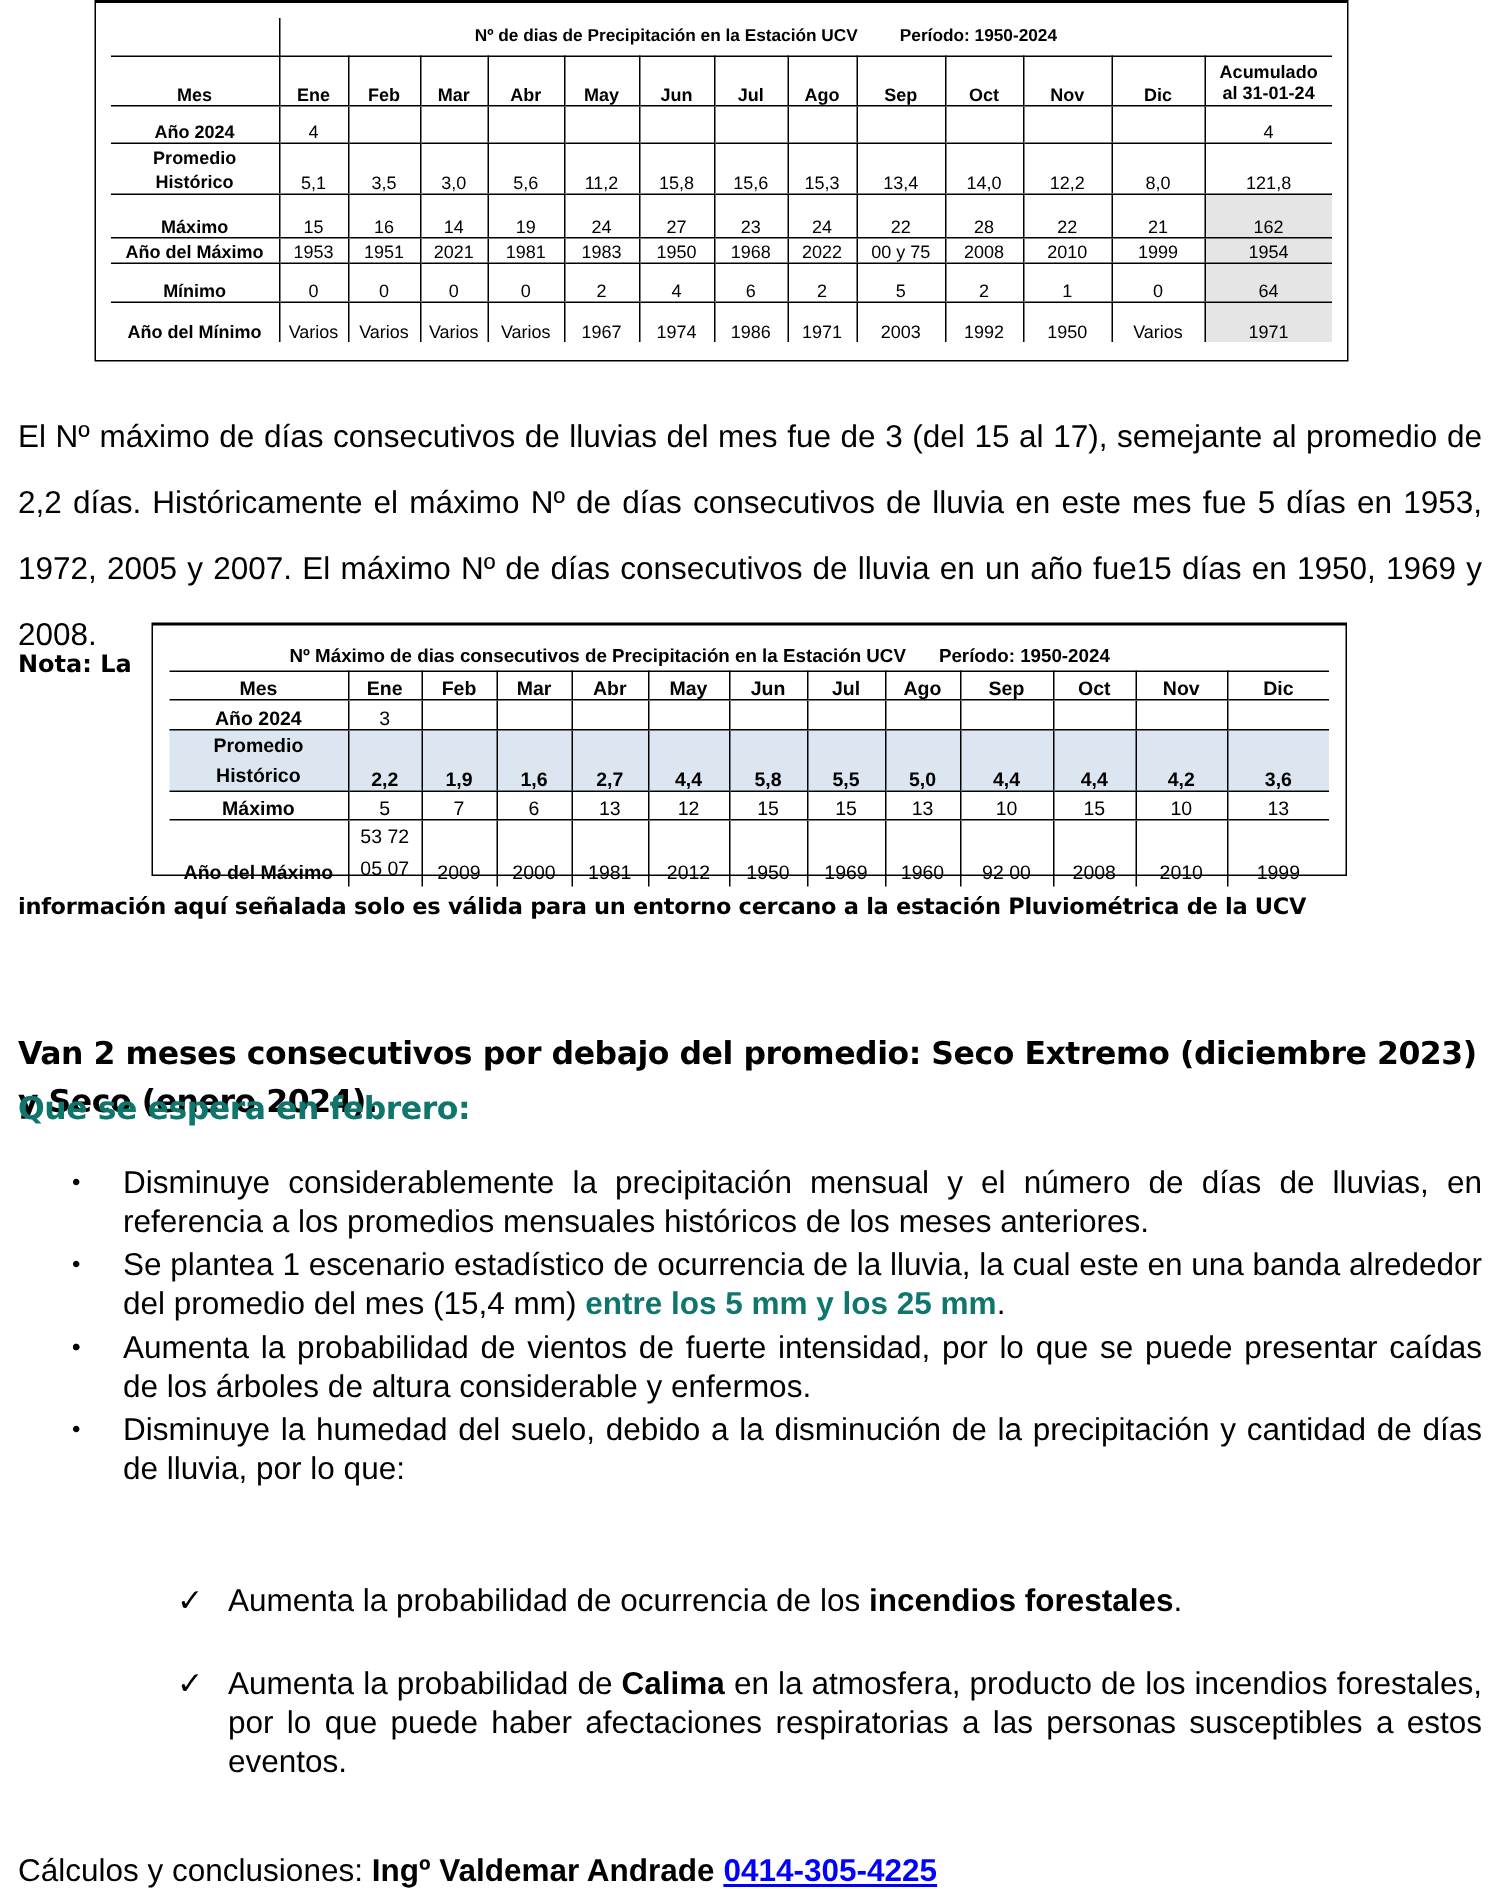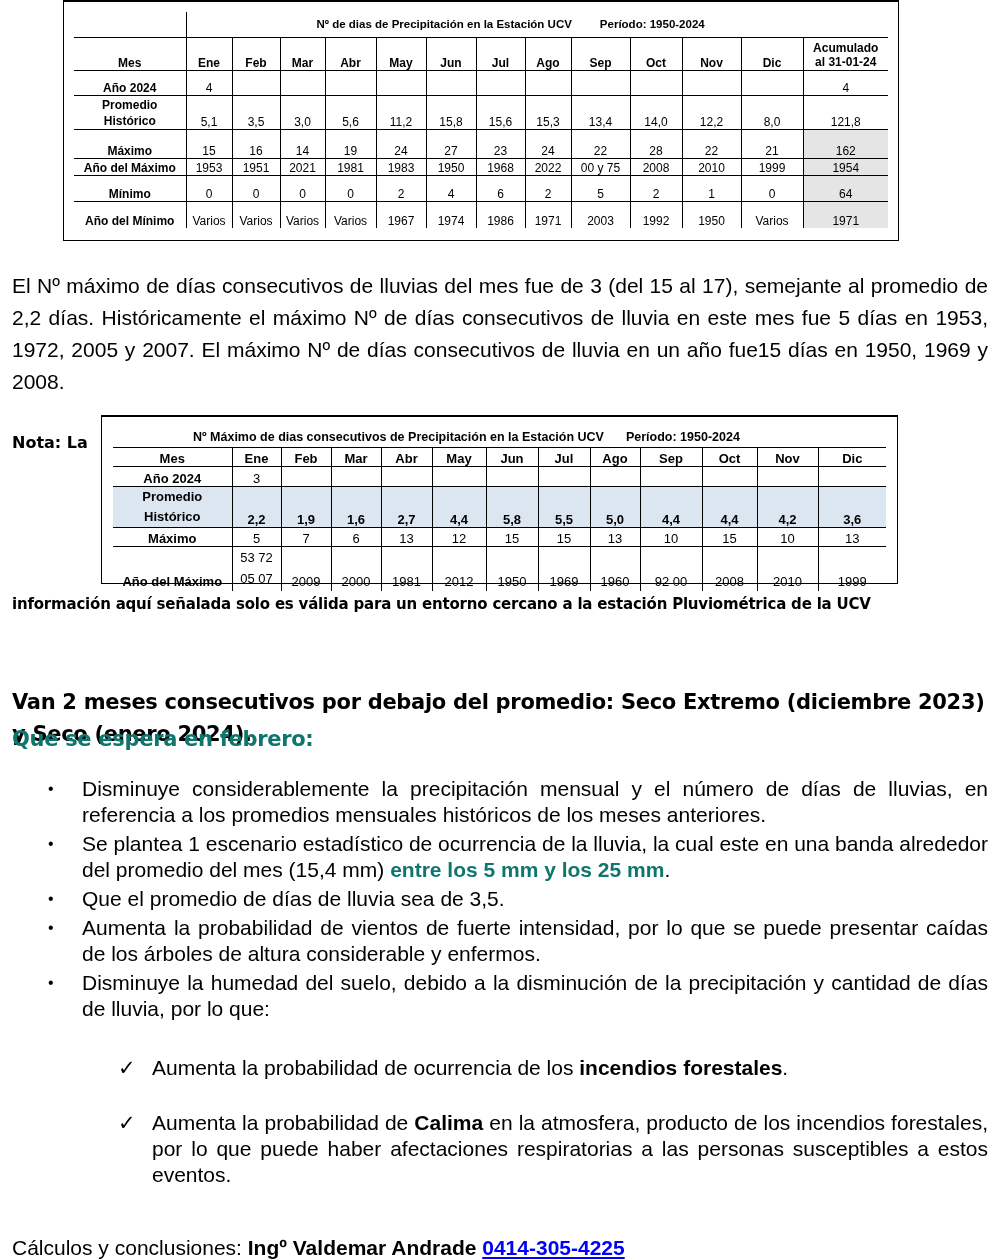--- a/index.html
+++ b/index.html
@@ -16,21 +16,21 @@
   #t1 .title td { font-weight:bold; font-size:11.5px; text-align:left; vertical-align:middle; }
   #t1 td.yel { background:#e5e5e5; }
   
   .box2 { left:101px; top:415px; width:797px; height:169px; border:1px solid #000; box-sizing:border-box; border-top:2px solid #000; }
   #t2 { left:113px; top:416px; font-size:13px; }
   #t2 td.v { border-left:1px solid #000; }
   #t2 tr.hb td { border-bottom:1px solid #000; }
   #t2 td.lbl { font-weight:bold; }
   #t2 tr.shade td.c { background:#dce6f1; font-weight:bold; }
   #t2 tr.shade td.lbl { background:#dce6f1; }
-  .p { font-size:21px; line-height:32px; text-align:justify; }
+  .p { font-size:21px; line-height:44px; text-align:justify; }
   .nota { font-weight:bold; font-size:16px; font-family:"DejaVu Sans", sans-serif;text-align:center; }
   .info { font-weight:bold; font-size:15px; font-family:"DejaVu Sans", sans-serif; letter-spacing:-0.2px; }
   .h2 { font-weight:bold; font-size:21px; line-height:32px; font-family:"DejaVu Sans", sans-serif; letter-spacing:-0.3px; }
   .red { color:#0f766e; }
   ul.bul { position:absolute; left:48px; top:776px; width:940px; margin:0; padding:0; list-style:none; font-size:21px; line-height:26px; }
   ul.bul li { position:relative; padding-left:34px; text-align:justify; margin-bottom:3px; }
   ul.bul li .dot { position:absolute; left:0; top:0; font-size:16px; }
   .chk { position:absolute; left:118px; width:870px; font-size:21px; line-height:26px; text-align:justify; }
   .chk .mark { position:absolute; left:0; top:0; }
   .chk .txt { display:block; padding-left:34px; }
@@ -299,21 +299,21 @@
 
 <div class="abs info" style="left:12px;top:595px;">información aquí señalada solo es válida para un entorno cercano a la estación Pluviométrica de la UCV</div>
 
 <div class="abs h2" style="left:12px;top:642px;width:976px;margin-top:44px;">Van 2 meses consecutivos por debajo del promedio: Seco Extremo (diciembre 2023) y Seco (enero 2024).</div>
 
 <div class="abs h2 red" style="left:12px;top:723px;">Que se espera en febrero:</div>
 
 <ul class="bul">
   <li><span class="dot">•</span><span>Disminuye considerablemente la precipitación mensual y el número de días de lluvias, en referencia a los promedios mensuales históricos de los meses anteriores.</span></li>
   <li><span class="dot">•</span><span>Se plantea 1 escenario estadístico de ocurrencia de la lluvia, la cual este en una banda alrededor del promedio del mes (15,4 mm) </span><b class="red">entre los 5 mm y los 25 mm</b><span>.</span></li>
-  <li><span class="dot">•</span><span>Que el promedio de días de lluvia sea de 3,5.</span></li>
+  <li><span class="dot">•</span></li>
   <li><span class="dot">•</span><span>Aumenta la probabilidad de vientos de fuerte intensidad, por lo que se puede presentar caídas de los árboles de altura considerable y enfermos.</span></li>
   <li><span class="dot">•</span><span>Disminuye la humedad del suelo, debido a la disminución de la precipitación y cantidad de días de lluvia, por lo que:</span></li>
 </ul>
 
 <div class="chk" style="top:1055px;">
   <span class="mark">✓</span>
   <span class="txt"><span>Aumenta la probabilidad de ocurrencia de los </span><b>incendios forestales</b><span>.</span></span>
 </div>
 <div class="chk" style="top:1110px;">
   <span class="mark">✓</span>

